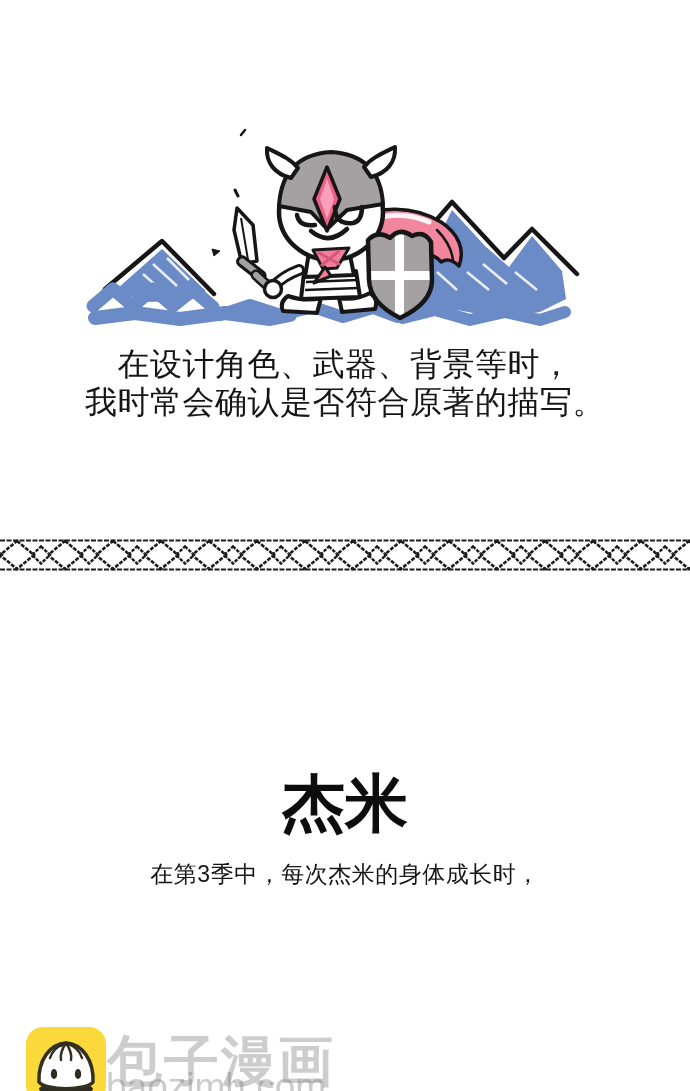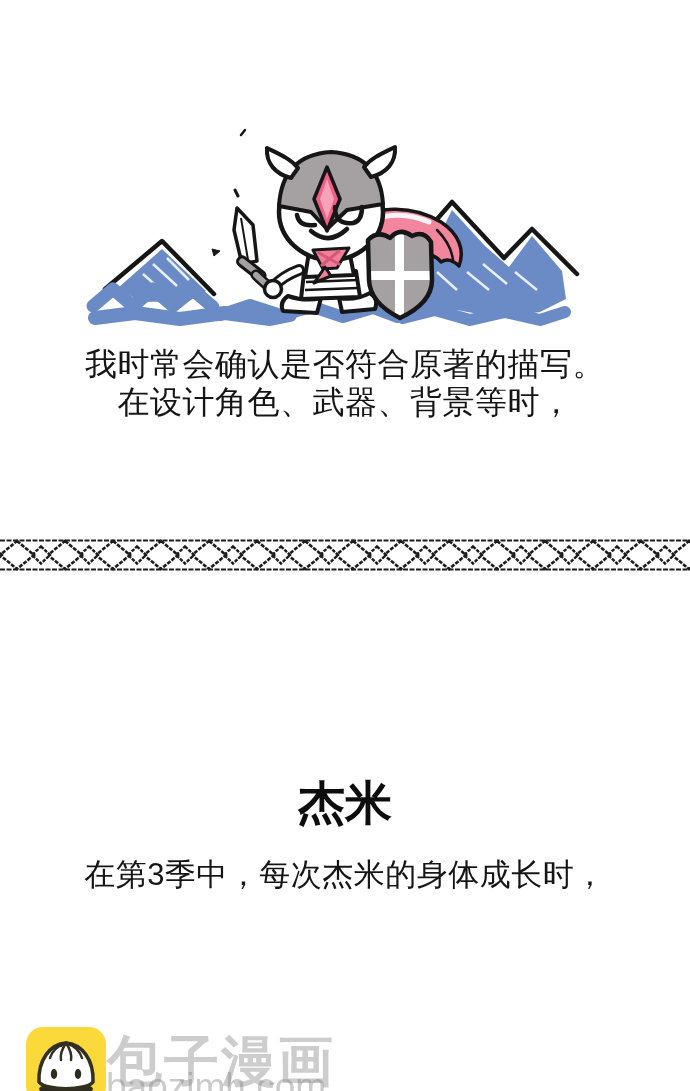--- a/index.html
+++ b/index.html
@@ -5,23 +5,23 @@
   html,body{margin:0;padding:0;background:#fff;}
   .page{
     position:relative;width:690px;height:1091px;background:#ffffff;overflow:hidden;
     font-family:"Liberation Sans","DejaVu Sans",sans-serif;color:#121212;
   }
   .illustration{position:absolute;left:85px;top:122px;width:520px;height:215px;}
   .caption{position:absolute;left:0;top:345px;width:690px;text-align:center;
     font-size:32px;line-height:38px;letter-spacing:.5px;color:#151515;z-index:3;}
   .divider{position:absolute;left:0;top:538px;width:690px;height:34px;}
   .section-title{position:absolute;left:0;top:777px;width:690px;text-align:center;
-    font-size:47px;line-height:52px;font-weight:700;color:#0d0d0d;z-index:3;}
+    font-size:63px;line-height:52px;font-weight:700;color:#0d0d0d;z-index:3;}
   .section-text{position:absolute;left:0;top:853px;width:690px;text-align:center;
-    font-size:31px;line-height:43px;letter-spacing:.5px;color:#151515;z-index:3;}
+    font-size:23px;line-height:43px;letter-spacing:.5px;color:#151515;z-index:3;}
   .watermark{position:absolute;left:0;top:0;width:690px;height:1091px;z-index:1;margin-top:44px;}
   .wm-logo{position:absolute;left:26px;top:983px;width:80px;height:76px;}
   .wm-name{position:absolute;left:107px;top:989px;font-size:55px;line-height:56px;
     font-weight:700;letter-spacing:2px;color:rgba(130,130,130,0.40);white-space:nowrap;}
   .wm-url{position:absolute;left:106px;top:1024px;font-size:37px;line-height:38px;
     font-weight:400;color:rgba(130,130,130,0.42);white-space:nowrap;}
 </style>
 </head>
 <body>
 
@@ -140,22 +140,22 @@
         <g clip-path="url(#shieldClip)">
           <rect x="310" y="103" width="9" height="98" fill="#ffffff"></rect>
           <rect x="278" y="149" width="74" height="9" fill="#ffffff"></rect>
         </g>
         <path d="M283,118 Q293,108 305,116 Q315,105 327,114 Q339,108 346,120 L347,158 Q347,181 315,196 Q285,181 284,158 Z" fill="none" stroke="#161616" stroke-width="4.5" stroke-linejoin="round"></path>
       </g>
     </g>
   </svg>
 
   <div class="caption">
+    <div>在设计角色、武器、背景等时，</div>
     <div>我时常会确认是否符合原著的描写。</div>
-    <div>在设计角色、武器、背景等时，</div>
   </div>
 
   <svg class="divider" viewBox="0 0 690 34" preserveAspectRatio="none" xmlns="http://www.w3.org/2000/svg">
     <defs>
       <pattern id="dv" width="48" height="34" patternUnits="userSpaceOnUse">
         <path d="M17,3 L34,17 L17,31 L0,17 Z" fill="none" stroke="#1c1c1c" stroke-width="2.6" stroke-dasharray="4 1.3"></path>
         <path d="M41,8.5 L50,17 L41,25.5 L32,17 Z" fill="none" stroke="#1c1c1c" stroke-width="2.4" stroke-dasharray="3.5 1.2"></path>
         <path d="M-7,8.5 L2,17 L-7,25.5 L-16,17 Z" fill="none" stroke="#1c1c1c" stroke-width="2.4" stroke-dasharray="3.5 1.2"></path>
       </pattern>
     </defs>

